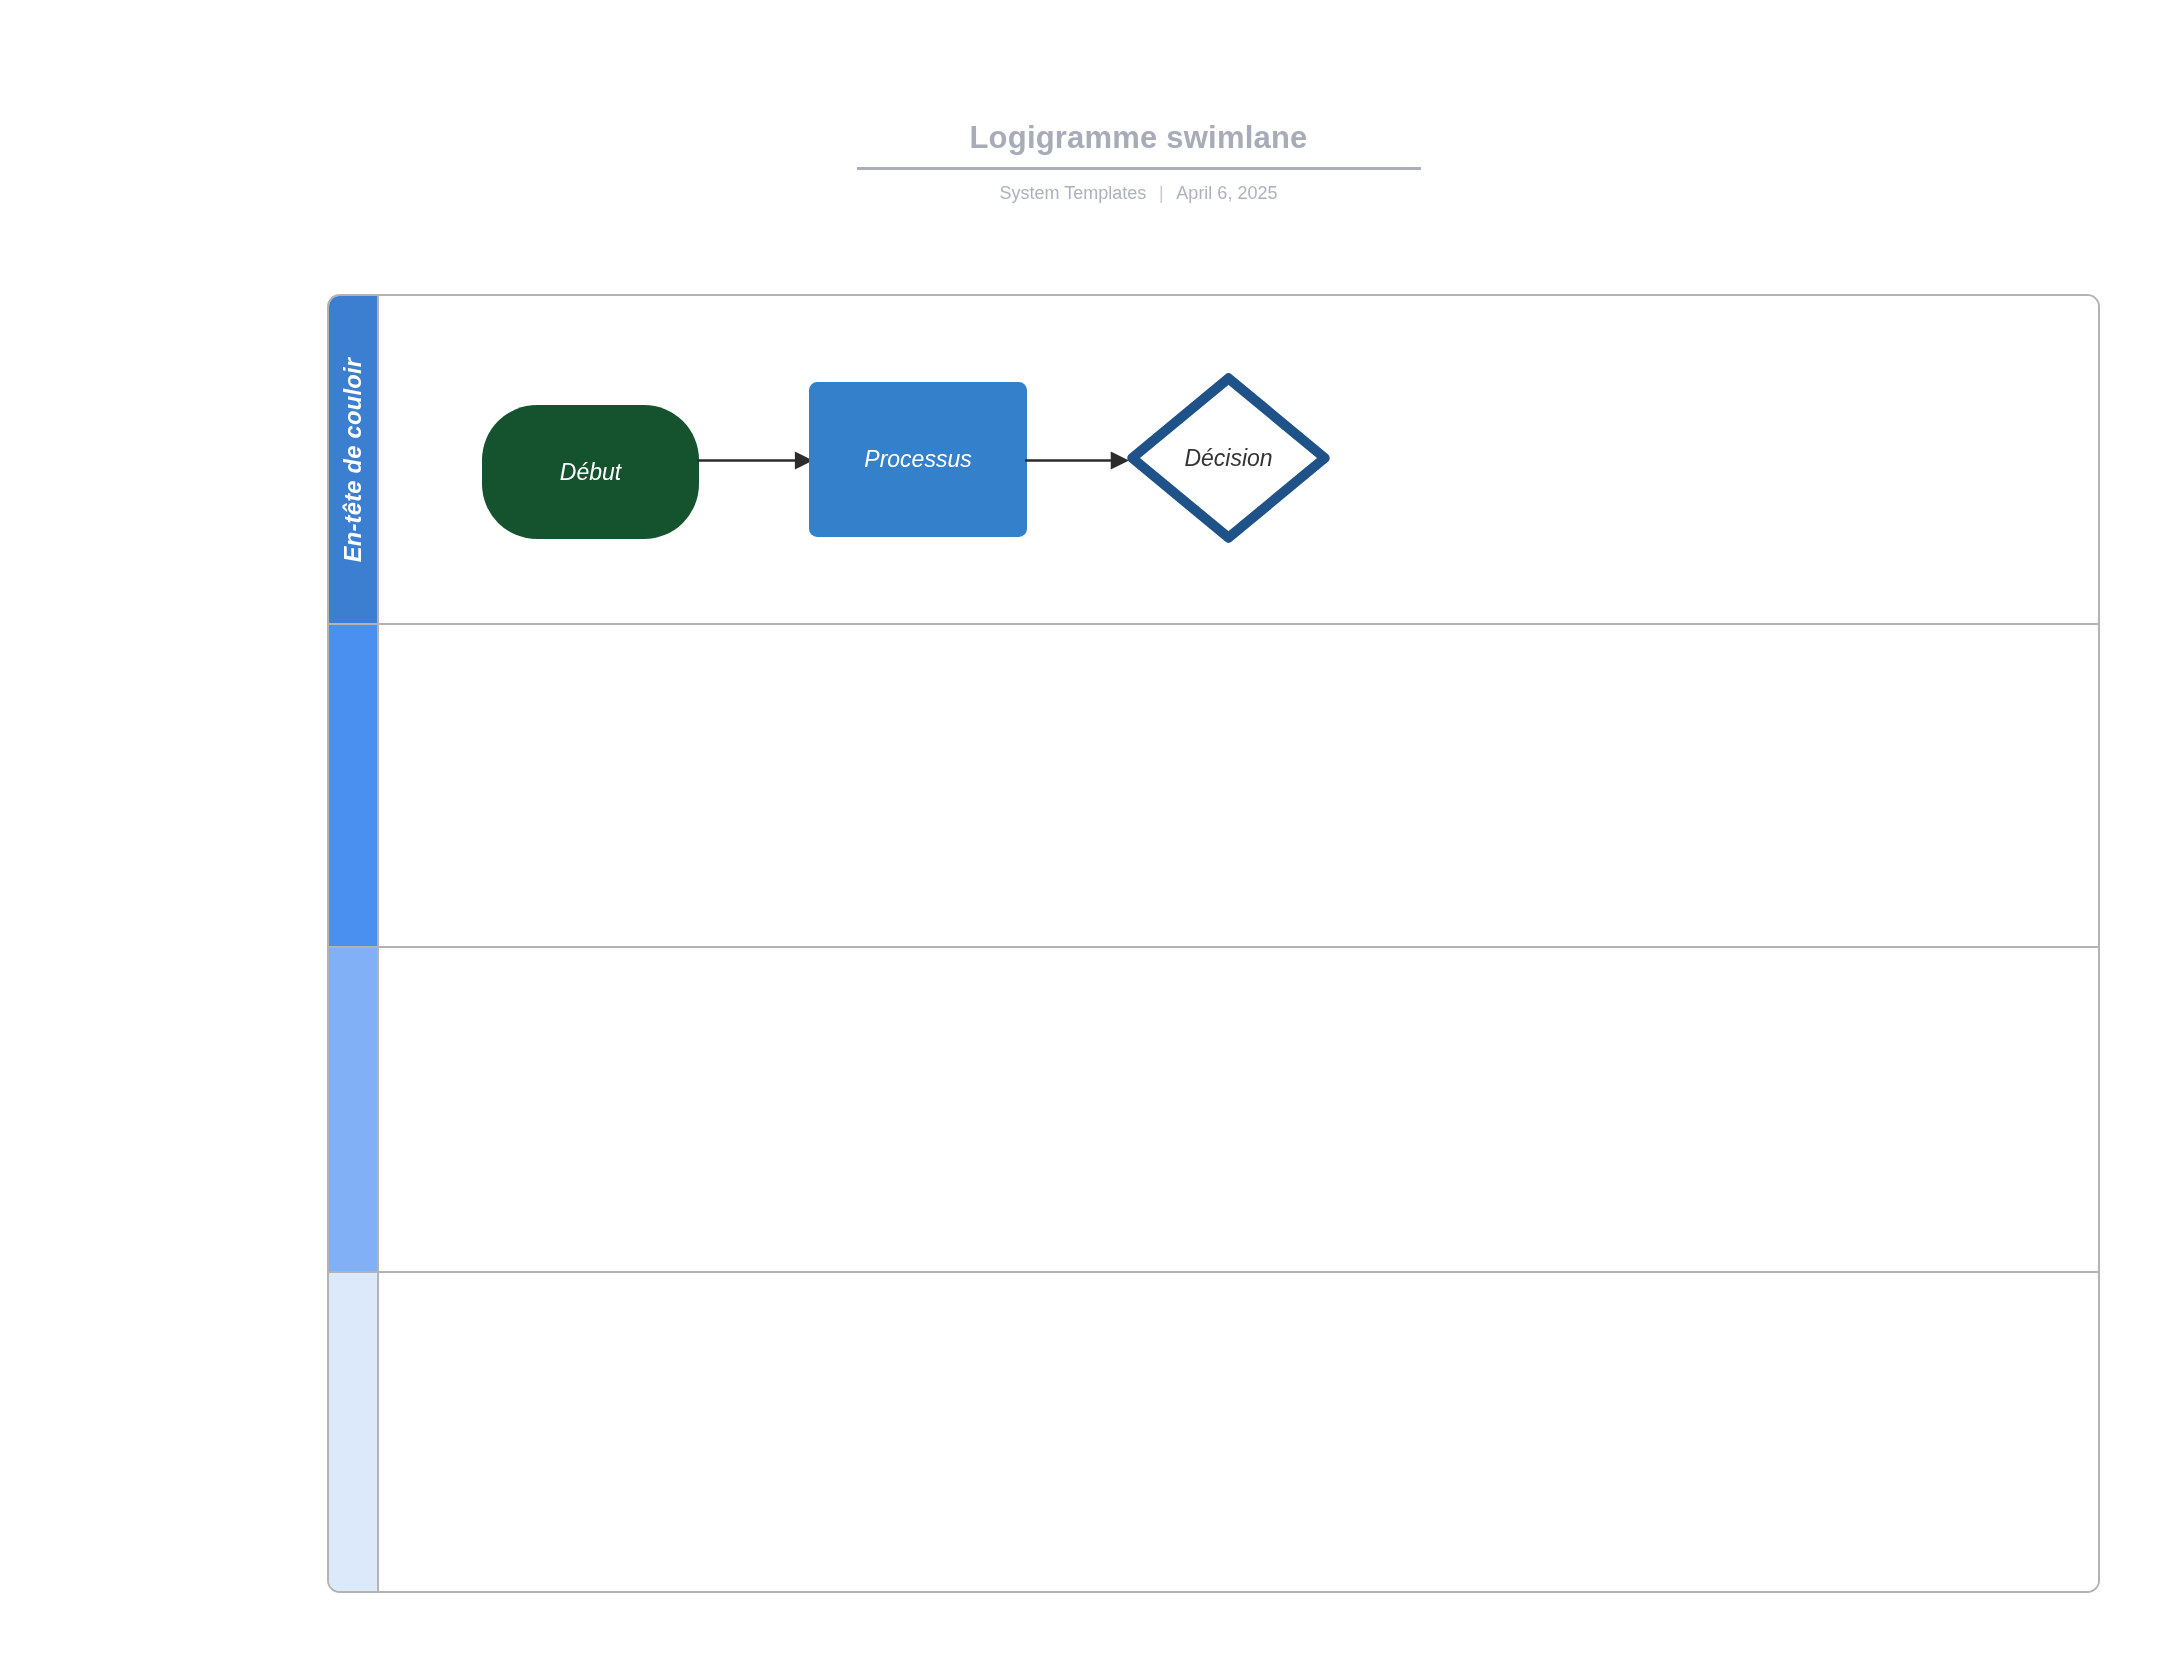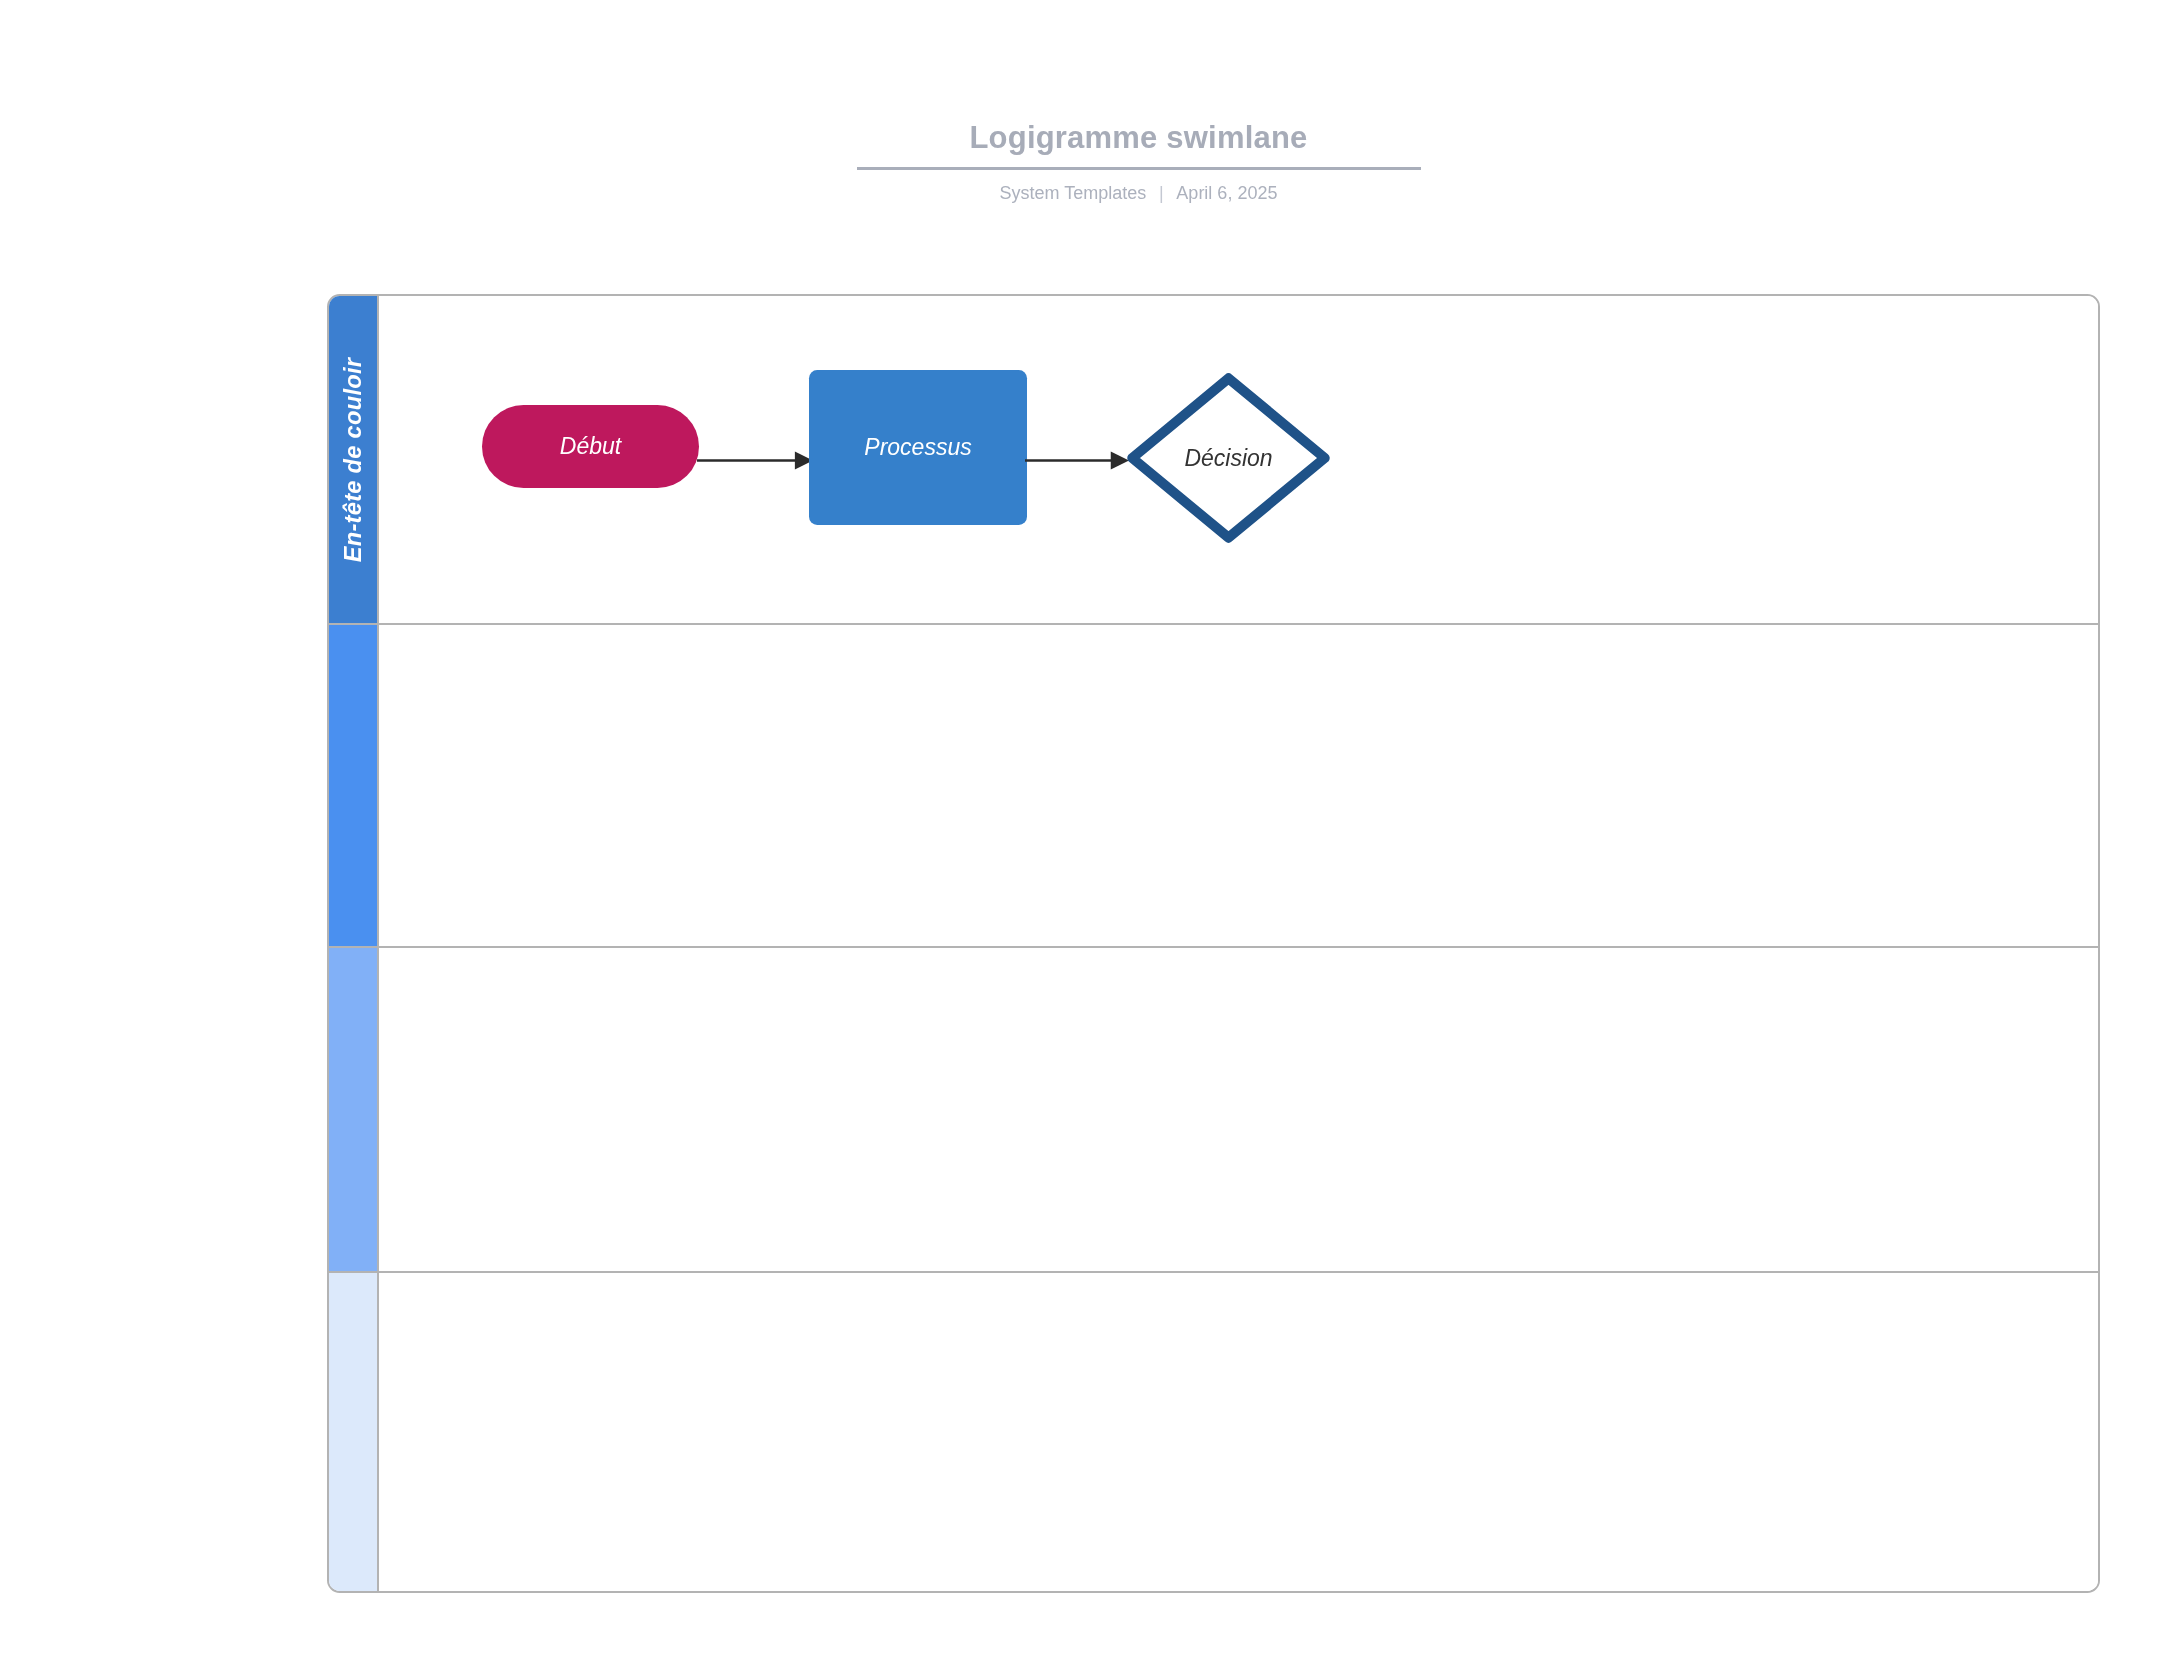--- a/index.html
+++ b/index.html
@@ -124,28 +124,28 @@
     justify-content: center;
     box-sizing: border-box;
     font-style: italic;
     font-size: 23px;
     text-align: center;
   }
   .node-terminator {
     left: 103px;
     top: 109px;
     width: 217px;
-    height: 83px;
-    background: #be185d;
+    height: 134px;
+    background: #14532d;
     border-radius: 55px;
     color: #ffffff;
   }
   .node-process {
     left: 430px;
-    top: 74px;
+    top: 86px;
     width: 218px;
     height: 155px;
     background: #3580CB;
     border-radius: 8.2px;
     color: #ffffff;
   }
   .node-decision {
     left: 746px;
     top: 75px;
     width: 207px;

